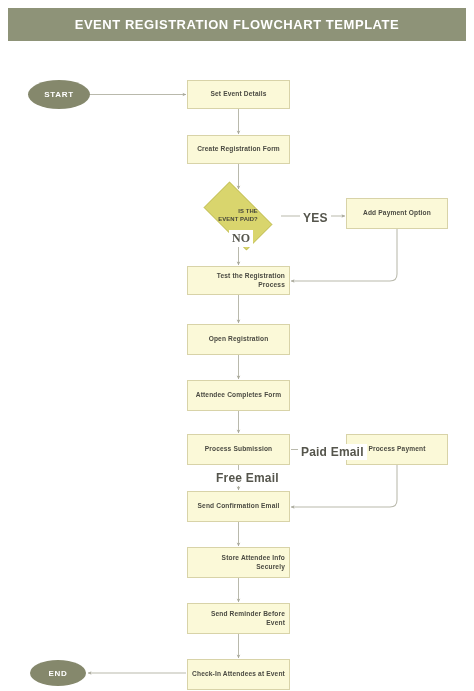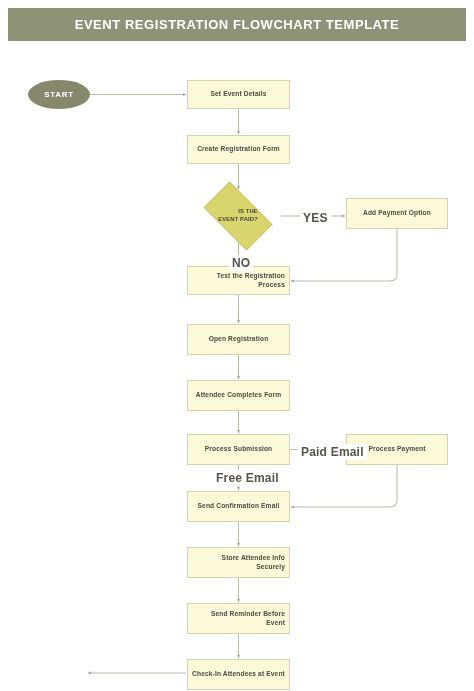--- a/index.html
+++ b/index.html
@@ -214,22 +214,25 @@
   </div>
 
   <div class="node node-process" style="left:187px; top:603px; width:103px; height:31px;">
     <span class="node-label">Send Reminder Before Event</span>
   </div>
 
   <div class="node node-process" style="left:187px; top:659px; width:103px; height:31px;">
     <span class="node-label">Check-In Attendees at Event</span>
   </div>
 
+  <div class="node node-terminal" style="left:30px; top:660px; width:56px; height:26px;">
+    <span class="node-label">END</span>
+  </div>
 
   <div class="edge-label" style="left:300px; top:210px;">YES</div>
 
-  <div class="edge-label" style="left:229px; top:255px;">NO</div>
+  <div class="edge-label" style="left:229px; top:230px;font-family:Liberation Serif, serif;">NO</div>
 
   <div class="edge-label" style="left:298px; top:444px;">Paid Email</div>
 
   <div class="edge-label" style="left:213px; top:470px;">Free Email</div>
 
 </div>
 
 </body></html>

